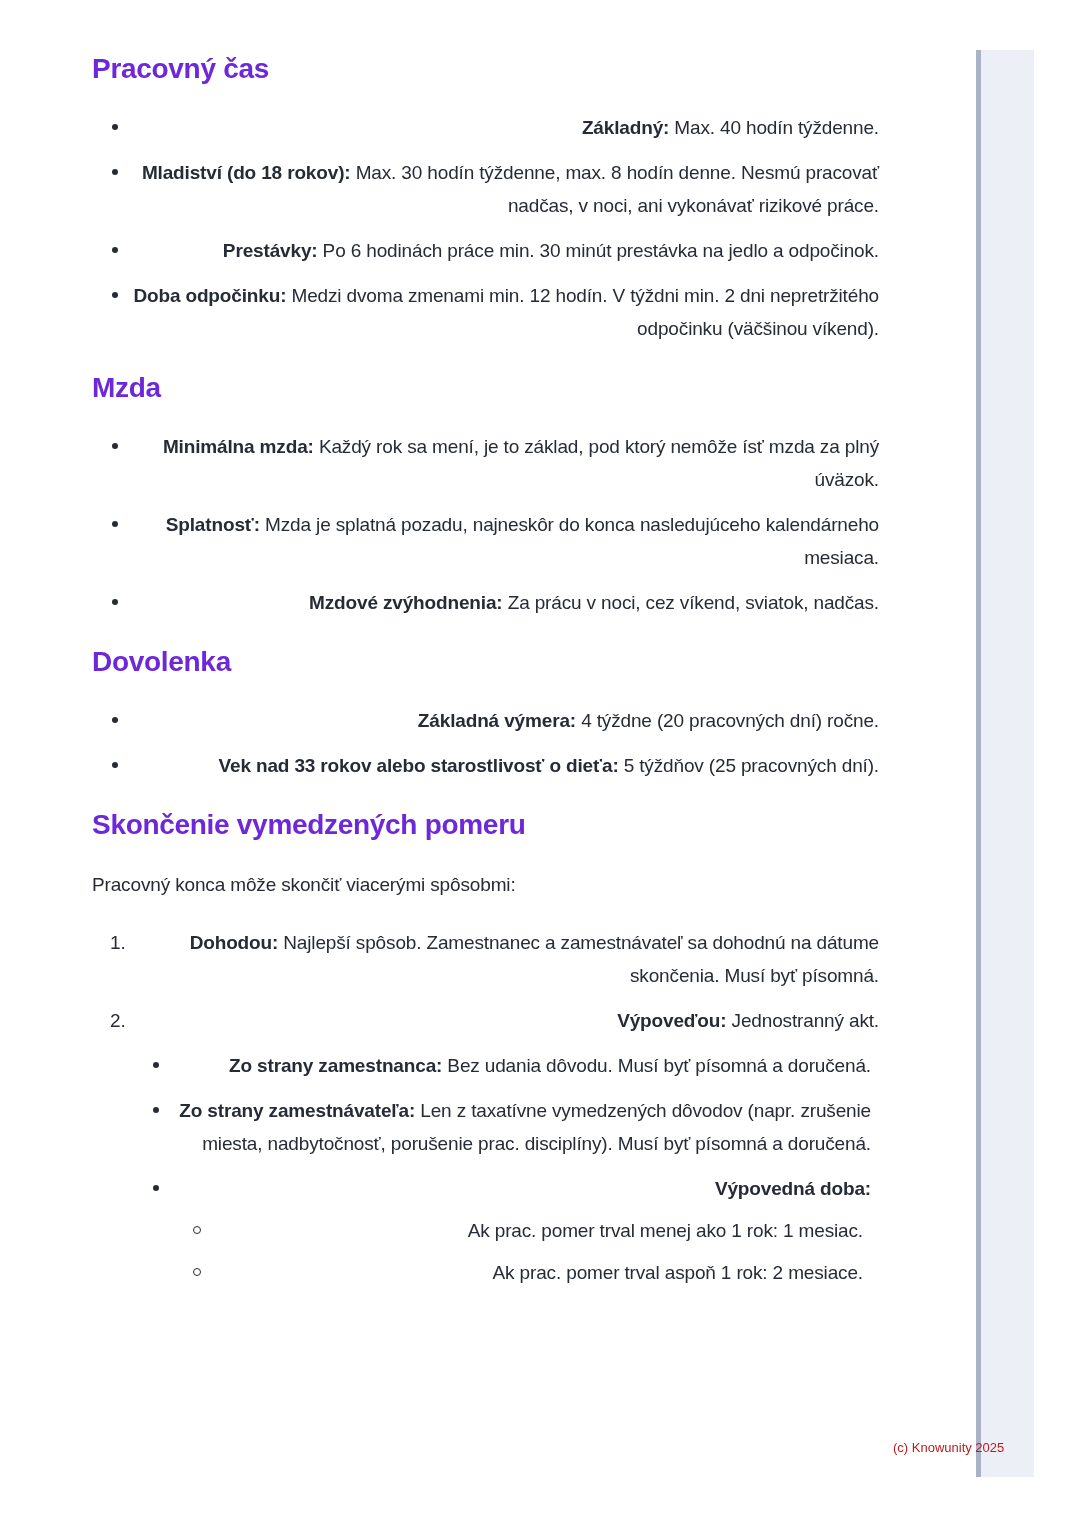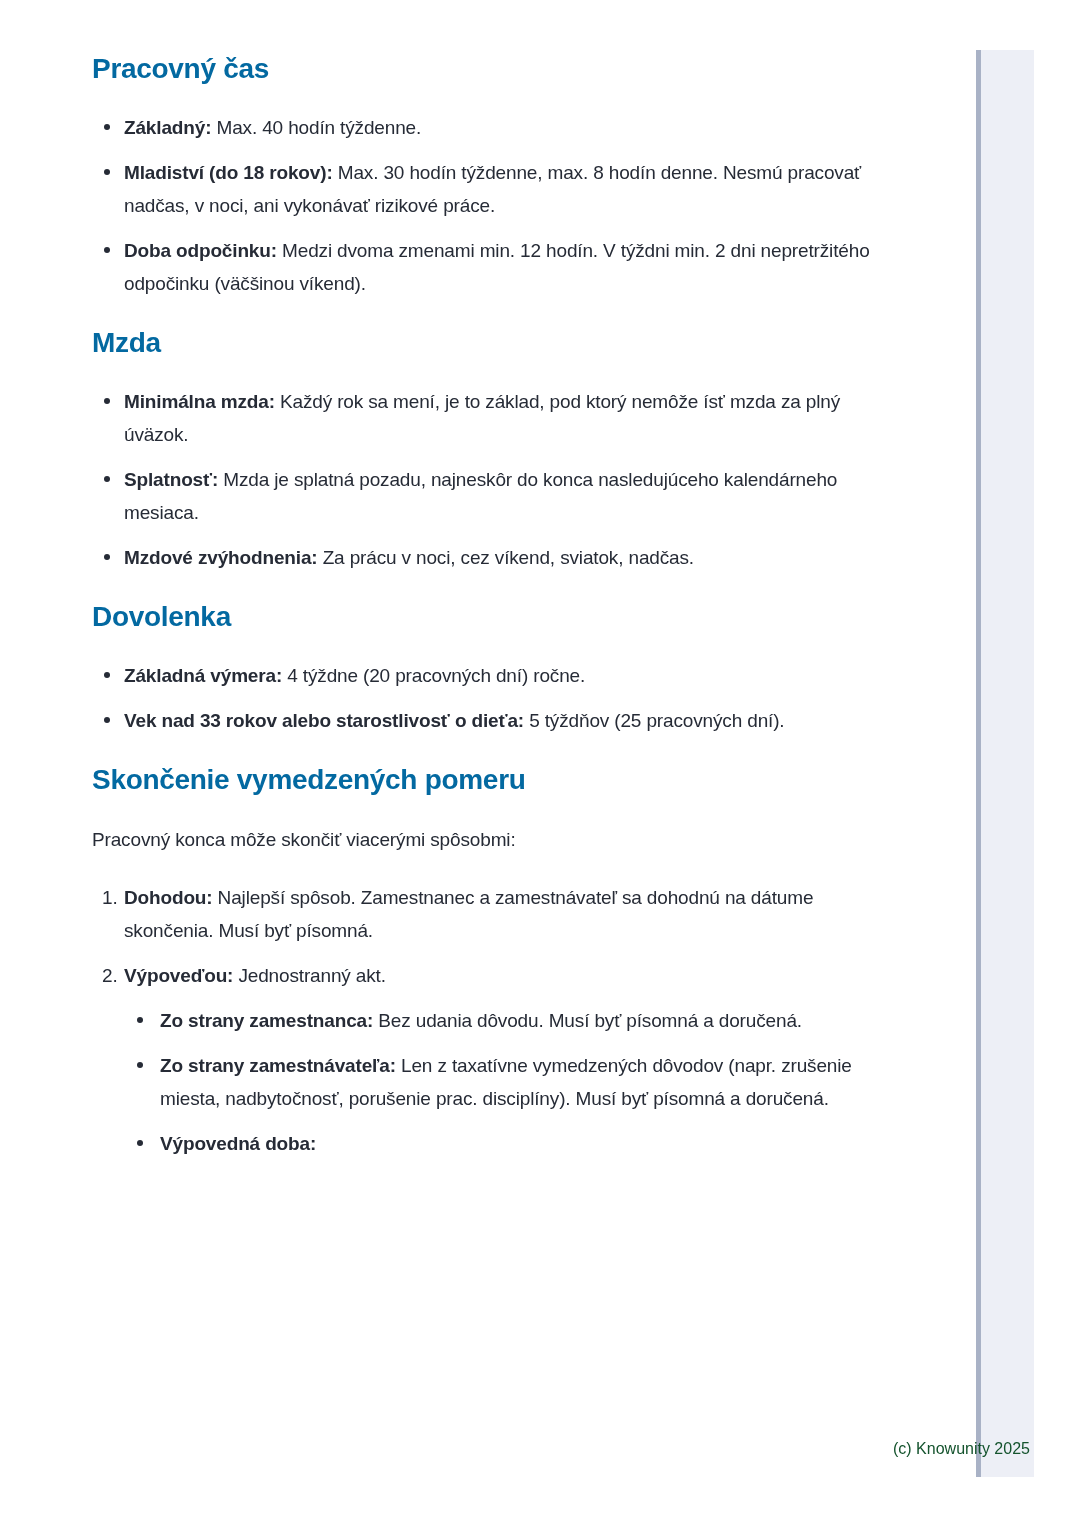--- a/index.html
+++ b/index.html
@@ -15,27 +15,27 @@
     position:absolute;
     left:92px; top:52px;
     width:795px;
     font-size:19px;
     letter-spacing:-0.15px;
   }
   h2.sec {
     font-size:28px;
     line-height:34px;
     font-weight:700;
-    color:#0369a1;
+    color:#6d28d9;
     margin:26px 0 0 0;
     letter-spacing:-0.3px;
   }
   h2.sec.first { margin-top:0; }
   p.intro { margin:26px 0 0 0; line-height:33px; }
-  ul, ol { list-style:none; margin:0; padding:0; }
+  ul, ol { list-style:none; margin:8px; padding:0;text-align:right; }
   ul.lvl1, ol.lvl1 { margin-top:25px; }
   li { line-height:33px; }
   ul.lvl1 > li, ol.lvl1 > li { position:relative; padding-left:32px; margin-top:12px; }
   ul.lvl1 > li:first-child, ol.lvl1 > li:first-child { margin-top:0; }
   ul.lvl1 > li::before {
     content:""; position:absolute; left:12px; top:13px;
     width:6px; height:6px; border-radius:50%; background:#262b36;
   }
   .num { position:absolute; left:10px; top:0; }
   ul.lvl2 { margin-top:4px; }
@@ -57,36 +57,39 @@
     width:58px; height:1427px;
     background:#edeff6;
   }
   .side-bar .edge {
     position:absolute; left:0; top:0;
     width:5px; height:100%;
     background:#a9b2c6;
   }
   .footer {
     position:absolute; left:893px; top:1440px;
-    font-size:16px; color:#14532d;
+    font-size:13px; color:#b91c1c;
     z-index:2; white-space:nowrap;
   }
 </style>
 </head>
 <body>
 
 <div class="content">
 
   <h2 class="sec first">Pracovný čas</h2>
   <ul class="lvl1">
     <li>
       <strong>Základný:</strong><span> Max. 40 hodín týždenne.</span>
     </li>
     <li>
       <strong>Mladiství (do 18 rokov):</strong><span> Max. 30 hodín týždenne, max. 8 hodín denne. Nesmú pracovať nadčas, v noci, ani vykonávať rizikové práce.</span>
+    </li>
+    <li>
+      <strong>Prestávky:</strong><span> Po 6 hodinách práce min. 30 minút prestávka na jedlo a odpočinok.</span>
     </li>
     <li>
       <strong>Doba odpočinku:</strong><span> Medzi dvoma zmenami min. 12 hodín. V týždni min. 2 dni nepretržitého odpočinku (väčšinou víkend).</span>
     </li>
   </ul>
 
   <h2 class="sec">Mzda</h2>
   <ul class="lvl1">
     <li>
       <strong>Minimálna mzda:</strong><span> Každý rok sa mení, je to základ, pod ktorý nemôže ísť mzda za plný úväzok.</span>
@@ -119,20 +122,24 @@
       <span class="num">2.</span><strong>Výpoveďou:</strong><span> Jednostranný akt.</span>
       <ul class="lvl2">
         <li>
           <strong>Zo strany zamestnanca:</strong><span> Bez udania dôvodu. Musí byť písomná a doručená.</span>
         </li>
         <li>
           <strong>Zo strany zamestnávateľa:</strong><span> Len z taxatívne vymedzených dôvodov (napr. zrušenie miesta, nadbytočnosť, porušenie prac. disciplíny). Musí byť písomná a doručená.</span>
         </li>
         <li>
           <strong>Výpovedná doba:</strong><span></span>
+          <ul class="lvl3">
+            <li>Ak prac. pomer trval menej ako 1 rok: 1 mesiac.</li>
+            <li>Ak prac. pomer trval aspoň 1 rok: 2 mesiace.</li>
+          </ul>
         </li>
       </ul>
     </li>
   </ol>
 
 </div>
 
 <div class="side-bar">
   <div class="edge"></div>
 </div>

